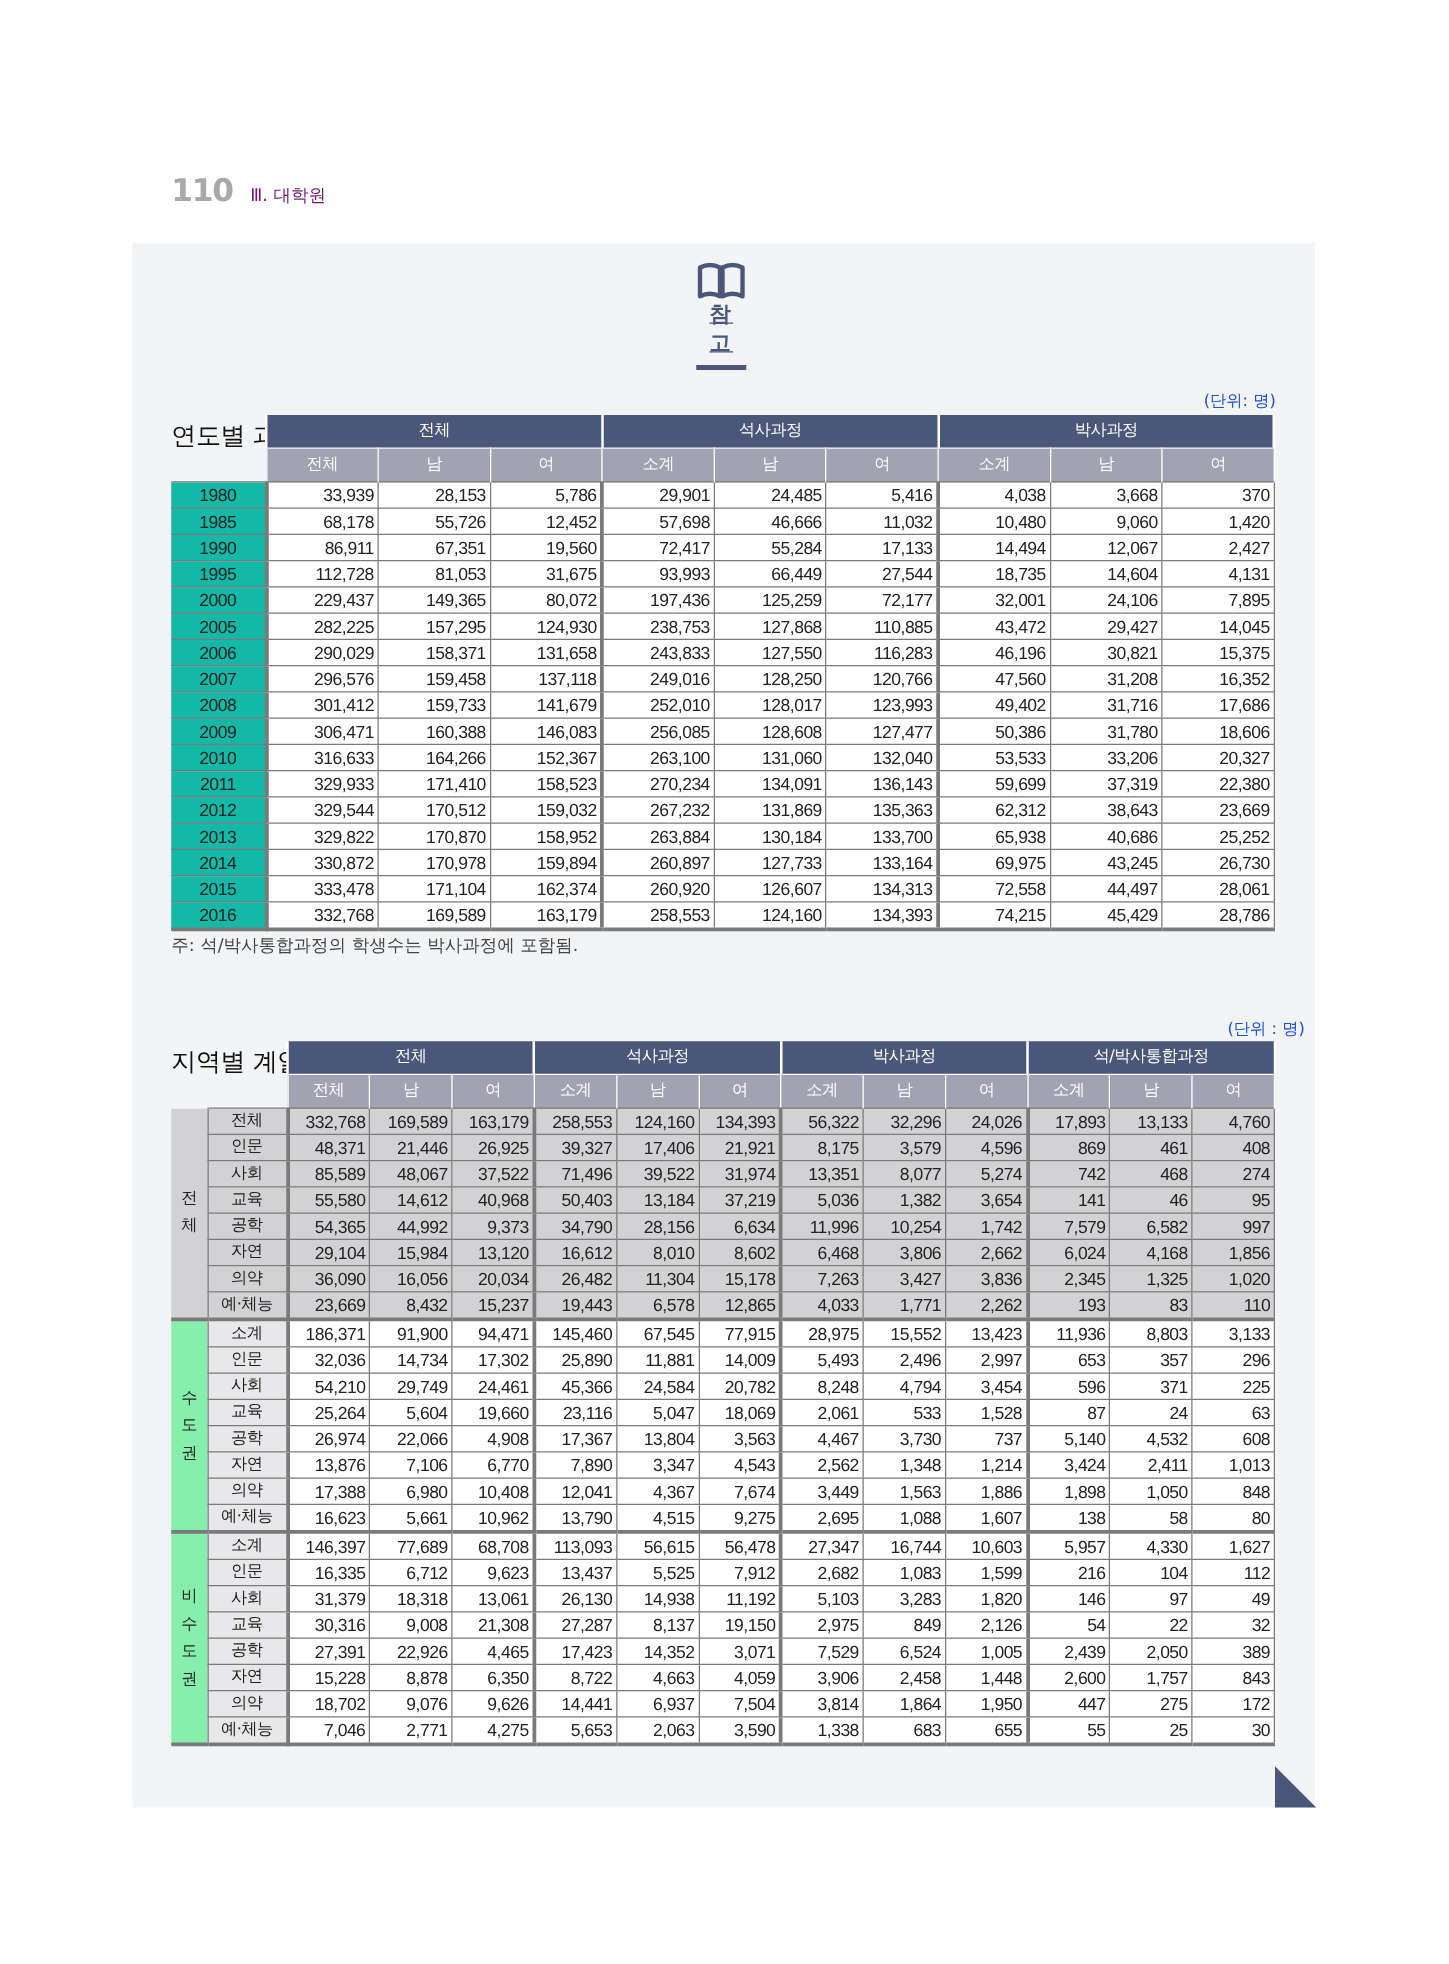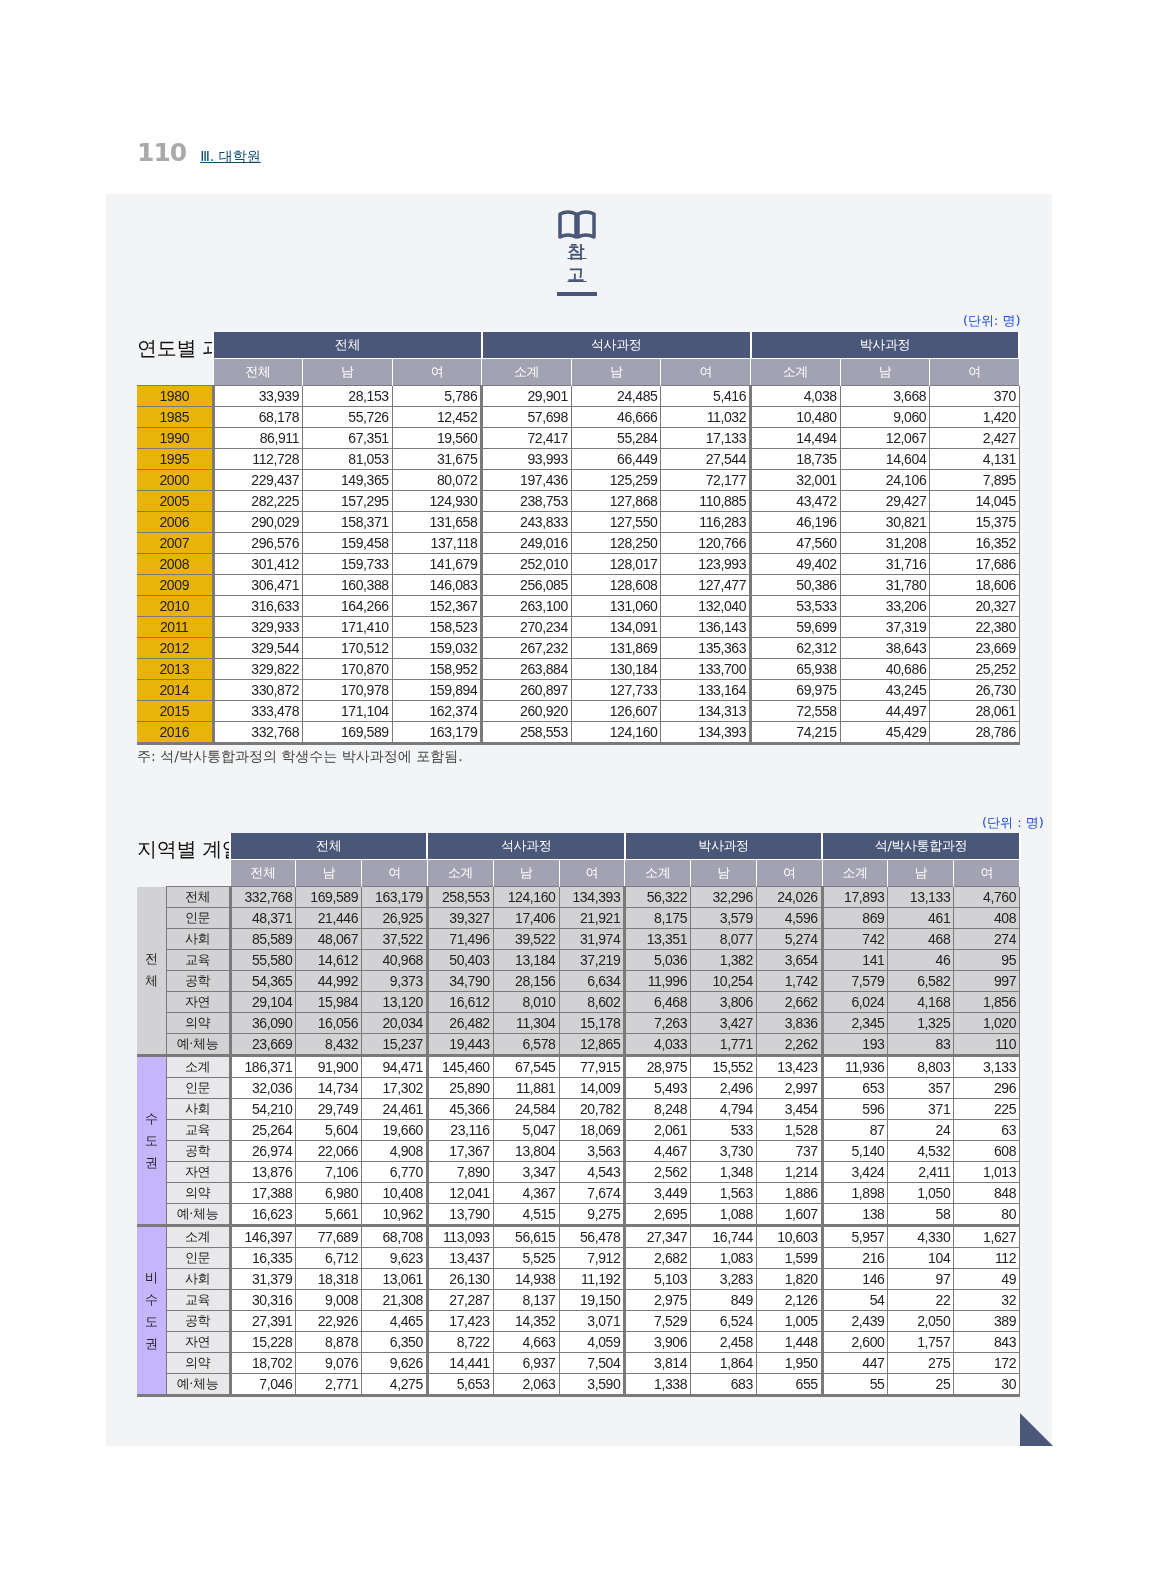--- a/index.html
+++ b/index.html
@@ -1,46 +1,46 @@
 <!DOCTYPE html>
 <html><head>
 <meta charset="utf-8">
 <style>
   html, body { margin:0; padding:0; background:#ffffff; }
   body { width:1159px; height:1571px; position:relative; font-family:"Liberation Sans","DejaVu Sans",sans-serif; color:#222; overflow:hidden; }
   .page-header { position:absolute; left:137px; top:138px; display:flex; align-items:baseline; }
   .page-num { font-family:"DejaVu Sans",sans-serif; font-weight:bold; font-size:25px; color:#a9a9ab; letter-spacing:-1px; }
-  .chapter { font-size:14px; color:#0c4a6e; margin-left:14px; font-family:"DejaVu Sans",sans-serif;text-decoration:underline; }
+  .chapter { font-size:14px; color:#701a75; margin-left:14px; font-family:"DejaVu Sans",sans-serif; }
   .panel { position:absolute; left:106px; top:194px; width:946px; height:1252px; background:#f3f4f6; }
   .ref-badge { position:absolute; left:556px; top:210px; width:42px; text-align:center; color:#4a5779; }
   .ref-badge svg { display:block; margin:0 auto; }
   .ref-label { font-family:"DejaVu Sans",sans-serif; font-weight:bold; font-size:17px; letter-spacing:2px; margin-top:0px;text-decoration:underline; }
   .ref-bar { width:40px; height:4px; background:#4a5779; margin:6px auto 0; }
   .section-title { position:absolute; font-family:"DejaVu Sans",sans-serif; font-size:20px; color:#111; letter-spacing:-0.3px;margin-top:32px; }
   .unit { position:absolute; font-family:"DejaVu Sans",sans-serif; font-size:13px; color:#1d4ed8; }
   .note { position:absolute; left:137px; top:748px; font-family:"DejaVu Sans",sans-serif; font-size:14px; color:#444; }
   table { border-collapse:collapse; position:absolute; table-layout:fixed; font-size:14px; }
   td, th { padding:0 3px; height:20px; line-height:20px; white-space:nowrap; font-weight:normal; letter-spacing:-0.4px; }
   th.grp { background:#4a5779; color:#fff; font-family:"DejaVu Sans",sans-serif; font-size:13px; height:26px; border-left:2px solid #fff; border-right:2px solid #fff; }
   th.sub { background:#a3a2b3; color:#fff; font-family:"DejaVu Sans",sans-serif; font-size:13px; height:26px; border-left:1px solid #fff; border-right:1px solid #fff; border-top:1px solid #fff; }
   th.blank { background:transparent; border:none; }
   td.num { text-align:right; border:1px solid #7a7a7a; }
   td.rowhead { text-align:center; border:1px solid #7a7a7a; border-left:none; }
-  .t1 td.rowhead { background:#eab308; border-right:3px solid #7a7a7a; }
+  .t1 td.rowhead { background:#14b8a6; border-right:3px solid #7a7a7a; }
   .t1 td.num { background:#fff; }
   .t1 tr td.thick-l { border-left:3px solid #7a7a7a; }
   .t1 tbody tr:last-child td { border-bottom:3px solid #7a7a7a; }
   .t2 td.region { text-align:center; vertical-align:middle; font-family:"DejaVu Sans",sans-serif; font-size:13px; border-bottom:3px solid #7a7a7a; border-right:1px solid #7a7a7a; line-height:20px; white-space:normal; }
   .t2 td.field { text-align:center; font-family:"DejaVu Sans",sans-serif; font-size:13px; border:1px solid #7a7a7a; border-right:3px solid #7a7a7a; }
   .t2 .g-total td { background:#d2d2d4; }
   .t2 .g-total td.field { background:#d2d2d4; }
   .t2 .g-metro td.field, .t2 .g-nonmetro td.field { background:#e8e8ea; }
   .t2 .g-metro td.num, .t2 .g-nonmetro td.num { background:#fff; }
   .t2 td.region { background:#d2d2d4; }
-  .t2 .g-metro td.region, .t2 .g-nonmetro td.region { background:#c4b5fd; }
+  .t2 .g-metro td.region, .t2 .g-nonmetro td.region { background:#86efac; }
   .t2 td.thick-l { border-left:3px solid #7a7a7a; }
   .t2 tr.last td { border-bottom:3px solid #7a7a7a; }
   .corner-tab { position:absolute; left:1020px; top:1413px; width:0; height:0; border-left:33px solid #4a5779; border-top:33px solid transparent; transform:scaleX(1); }
   .vert { display:inline-block; width:14px; word-break:break-all; line-height:22px; }
 </style>
 </head>
 <body>
 
 <div class="page-header">
   <span class="page-num">110</span>

